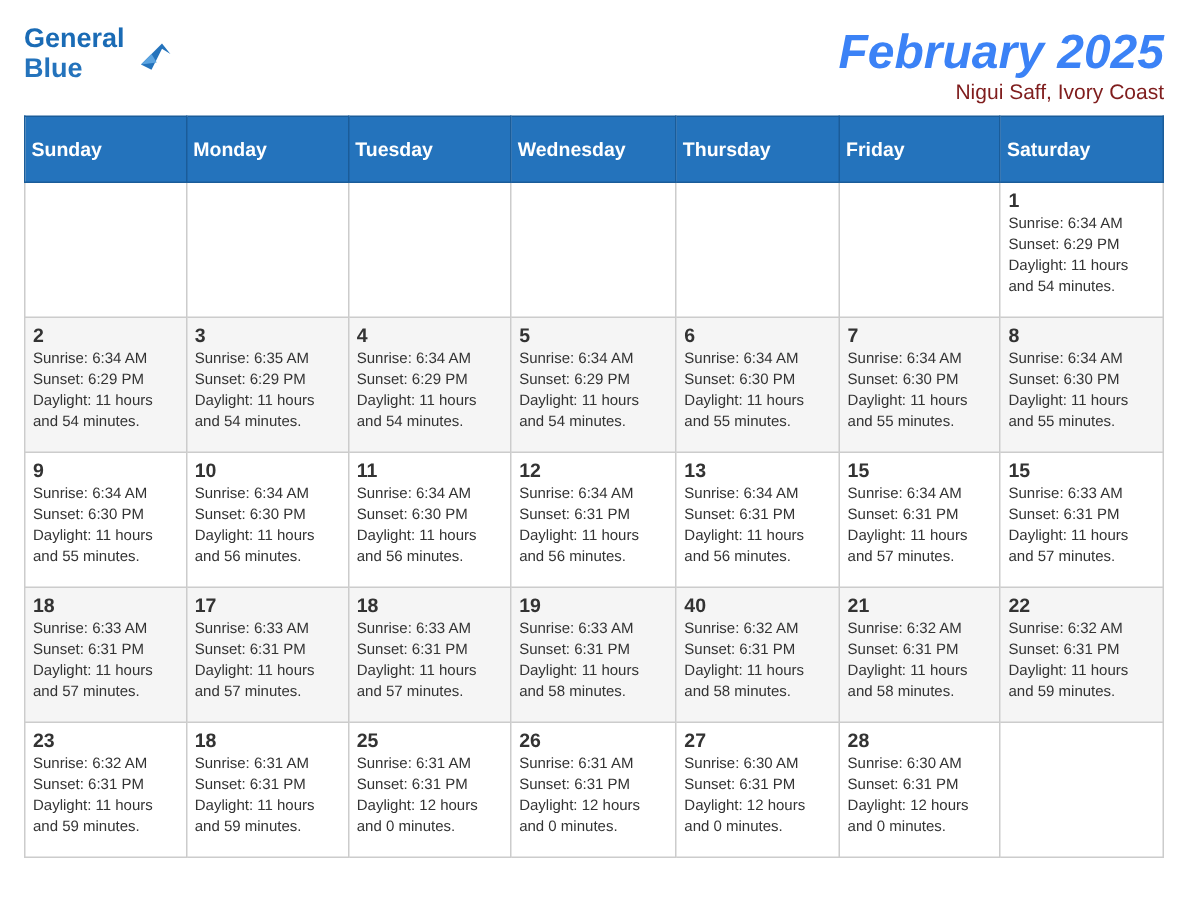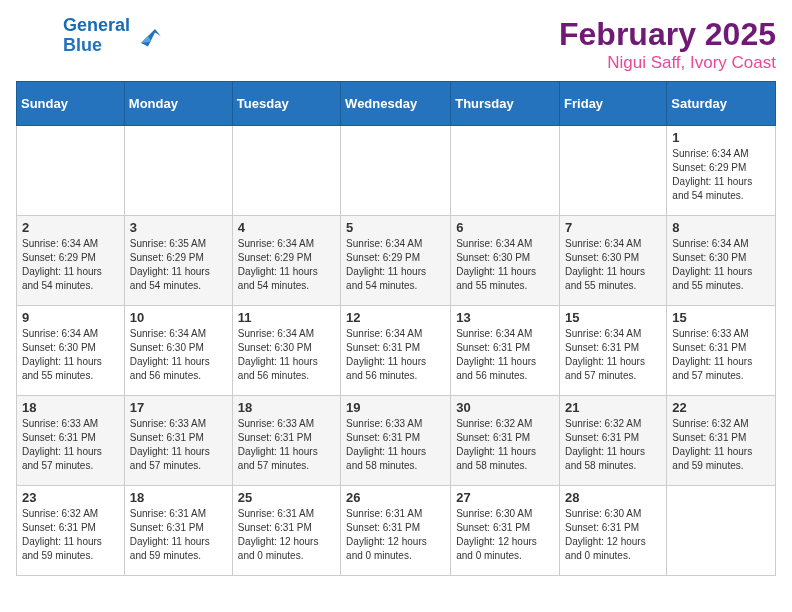--- a/index.html
+++ b/index.html
@@ -21,38 +21,38 @@
       align-items: center;
     }
     .logo-text {
       font-size: 18px;
       font-weight: bold;
       color: #333;
       line-height: 1.1;
     }
     .logo-text span {
       color: #1a6bb5;
-      margin-left: 47px;
     }
     .logo-icon {
       width: 28px;
       height: 28px;
       margin-left: 4px;
     }
     .title-block {
       text-align: right;
     }
     .calendar-title {
       font-size: 32px;
       font-weight: bold;
-      color: #701a75;
+      color: #3b82f6;
+      font-style: italic;
     }
     .calendar-subtitle {
-      font-size: 17px;
-      color: #ec4899;
+      font-size: 14px;
+      color: #7f1d1d;
     }
     .calendar-table {
       width: 100%;
       border-collapse: collapse;
       border: 1px solid #ccc;
     }
     .calendar-table th {
       background-color: #2473bc;
       color: #fff;
       font-size: 13px;
@@ -265,21 +265,21 @@
 and 57 minutes.</div>
         </td>
         <td>
           <div class="day-number">19</div>
           <div class="day-info" style="white-space: pre-line;">Sunrise: 6:33 AM
 Sunset: 6:31 PM
 Daylight: 11 hours
 and 58 minutes.</div>
         </td>
         <td>
-          <div class="day-number">30</div>
+          <div class="day-number">40</div>
           <div class="day-info" style="white-space: pre-line;">Sunrise: 6:32 AM
 Sunset: 6:31 PM
 Daylight: 11 hours
 and 58 minutes.</div>
         </td>
         <td>
           <div class="day-number">21</div>
           <div class="day-info" style="white-space: pre-line;">Sunrise: 6:32 AM
 Sunset: 6:31 PM
 Daylight: 11 hours

